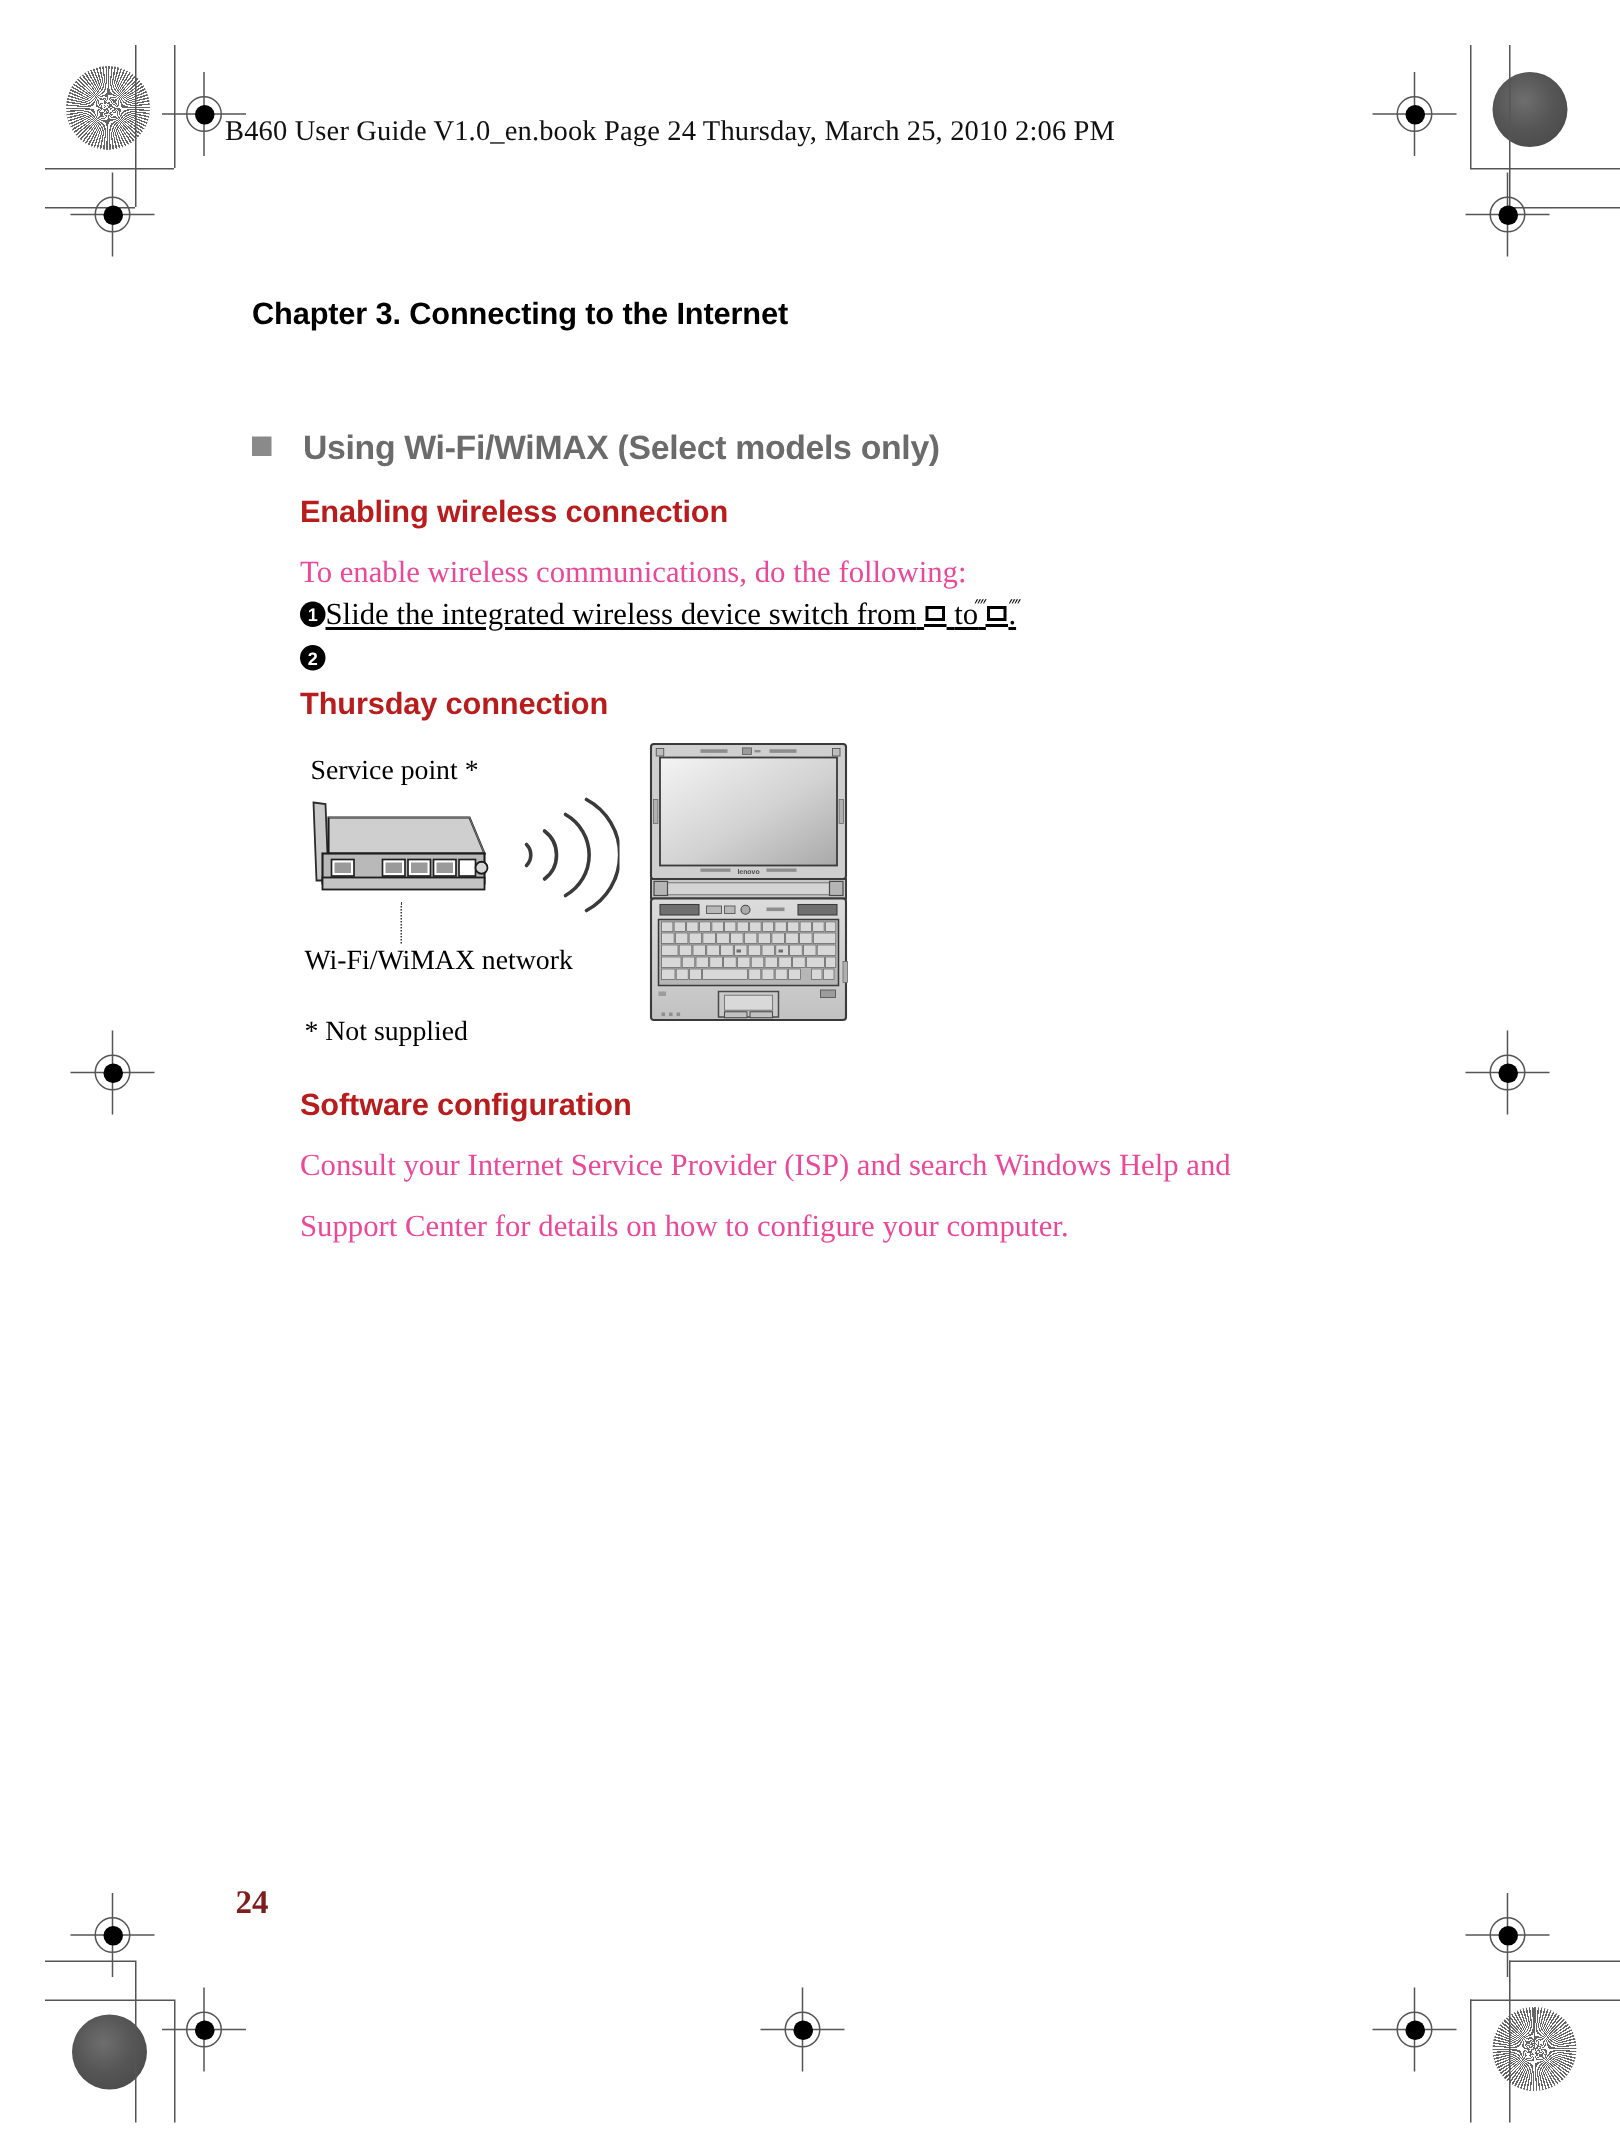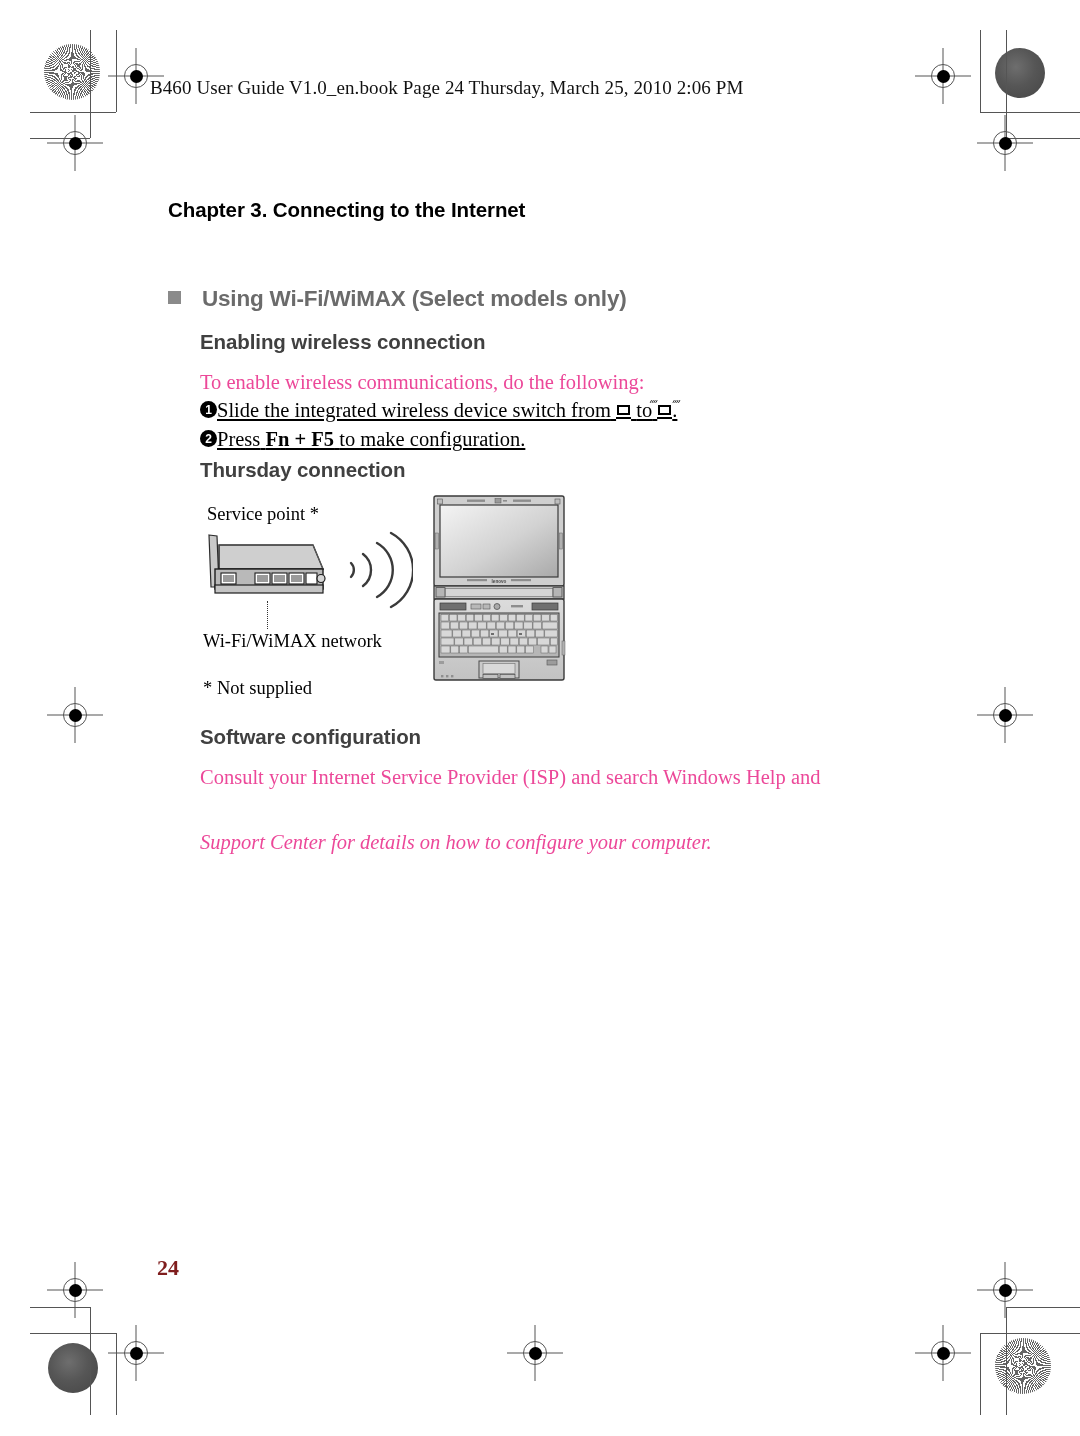--- a/index.html
+++ b/index.html
@@ -52,21 +52,21 @@
     display: flex; align-items: baseline; gap: 0; justify-content: center;
   }
   .sq-bullet {
     display: inline-block; width: 13px; height: 13px; background: #8a8a8a;
     margin-right: 21px; position: relative; top: -2px;
   }
 
   .sub-head {
     position: absolute; left: 200px;
     font-family: "Liberation Sans", sans-serif;
-    font-weight: bold; font-size: 20.5px; color: #404040; letter-spacing: -.1px;
+    font-weight: bold; font-size: 20.5px; color: #b91c1c; letter-spacing: -.1px;
   }
   #sub-enabling { top: 330px; }
   #sub-hardware { top: 458px; }
   #sub-software { top: 725px; }
 
   .body-text {
     position: absolute; left: 200px;
     font-family: "Liberation Serif", serif;
     font-size: 20.5px; color: #ec4899; line-height: 29px;
   }
@@ -233,25 +233,20 @@
     <span class="step-num">1</span>
     <span class="step-text">
       <span>Slide the integrated wireless device switch from</span>
       <span class="glyph-wrap"><span class="lap-glyph"><span class="scr"></span><span class="base"></span></span></span>
       <span>to</span>
       <span class="glyph-wrap"><span class="wv l">⁗</span><span class="lap-glyph"><span class="scr"></span><span class="base"></span></span><span class="wv r">⁗</span></span><span>.</span>
     </span>
   </div>
   <div class="step">
     <span class="step-num">2</span>
-    <span class="step-text">
-      <span>Press</span>
-      <span class="kb">Fn + F5</span>
-      <span>to make configuration.</span>
-    </span>
   </div>
 </div>
 
 <div class="sub-head" id="sub-hardware">Thursday connection</div>
 
 <div class="diagram">
 
   <div class="lbl" id="lbl-ap">Service point *</div>
 
   <svg class="laptop-img" style="left:2px; top:38px;" width="134" height="72" viewBox="0 0 134 72">
@@ -420,15 +415,15 @@
       <rect x="20" y="182" width="2.4" height="2.4"></rect>
     </g>
     <rect x="8" y="168" width="5" height="3" fill="#9c9c9c"></rect>
     <rect x="116" y="167" width="10" height="5" fill="#9c9c9c" stroke="#555" stroke-width="0.6"></rect>
     <rect x="131" y="148" width="3" height="14" fill="#b0b0b0" stroke="#666" stroke-width="0.5"></rect>
   </svg>
 </div>
 
 <div class="sub-head" id="sub-software">Software configuration</div>
 <div class="body-text" style="top:763px;">Consult your Internet Service Provider (ISP) and search Windows Help and</div>
-<div class="body-text" style="top:828px;font-style:italic;">Support Center for details on how to configure your computer.</div>
+<div class="body-text" style="top:804px;">Support Center for details on how to configure your computer.</div>
 
 <div class="pagenum">24</div>
 
 </body></html>

